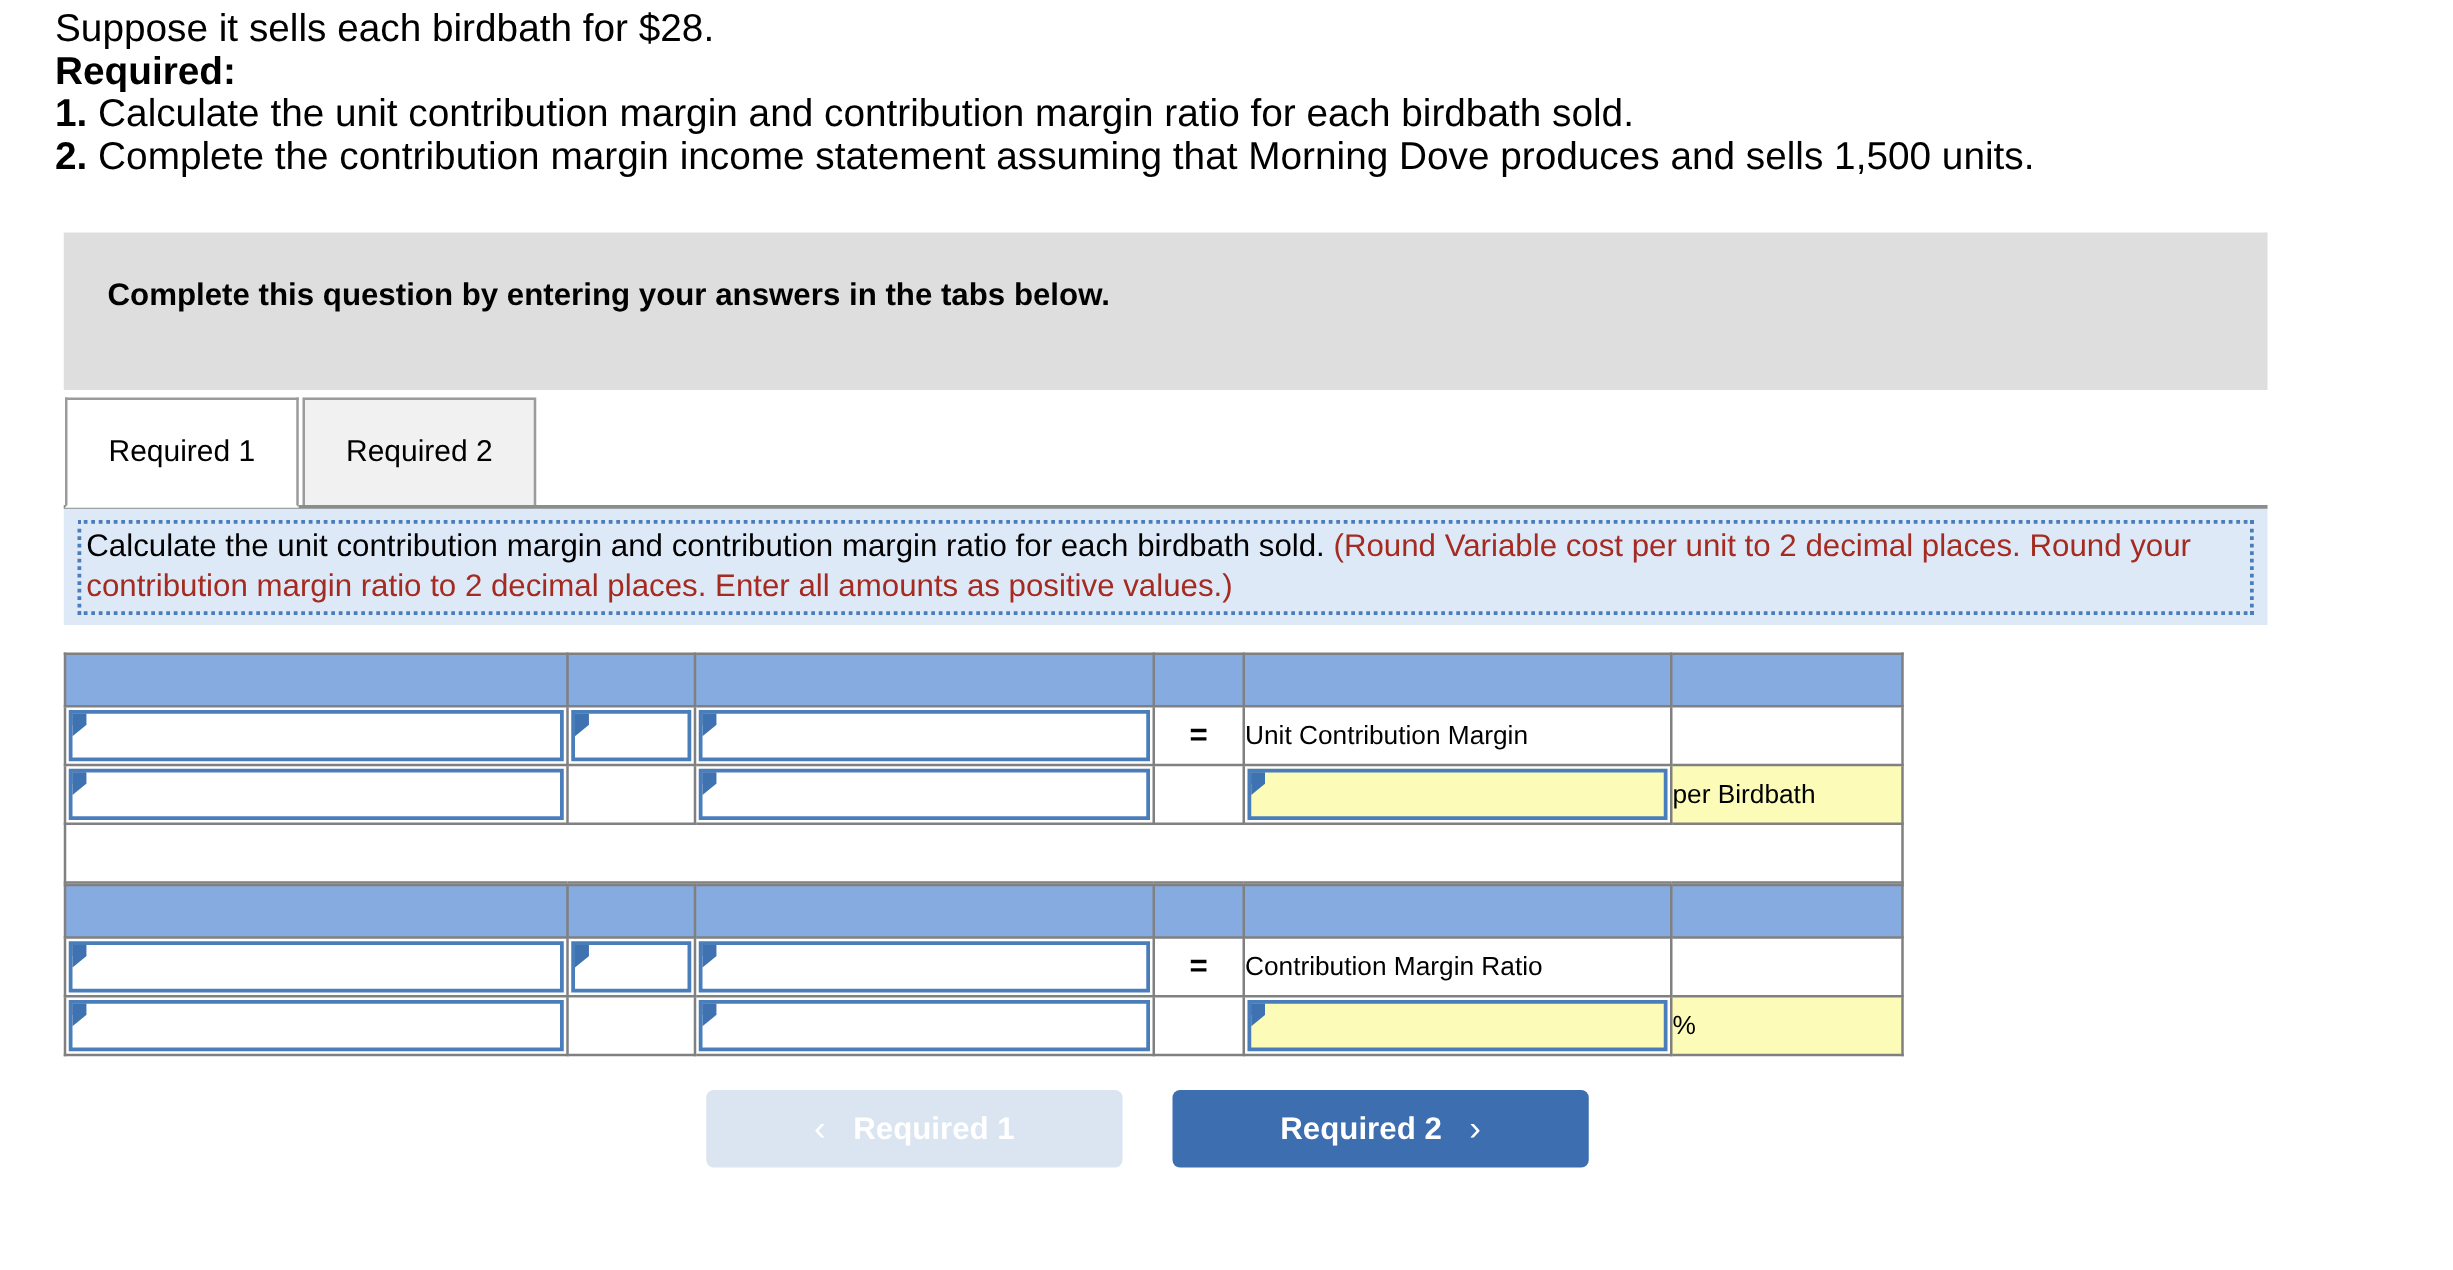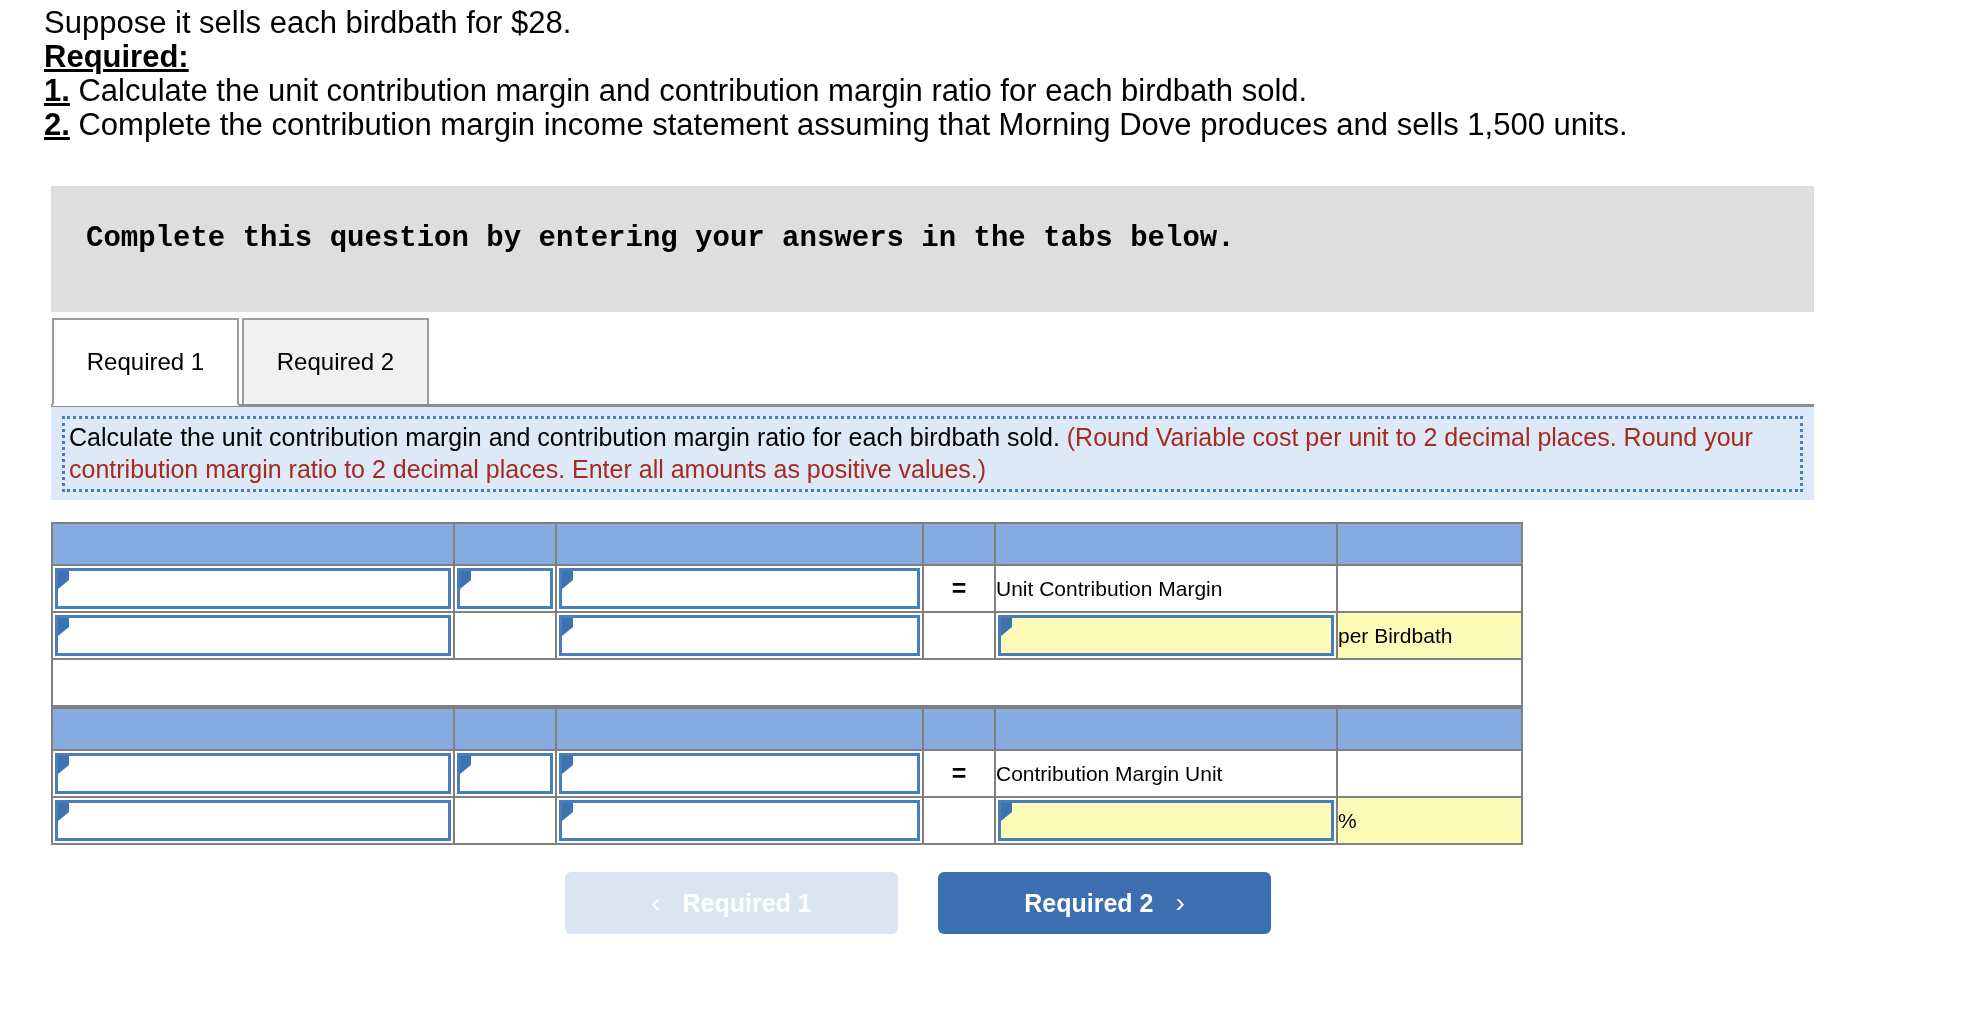--- a/index.html
+++ b/index.html
@@ -19,40 +19,39 @@
   
   .problem {
     padding: 6px 0 0 44px;
     font-size: 31px;
     line-height: 1.07;
   }
   .problem p {
     margin: 0 0 1px 0;
     white-space: nowrap;
   }
-  .problem .bold { font-weight: bold; text-decoration: underline; }
+  .problem .bold { font-weight: bold; }
 
   
   .gray-banner {
     position: absolute;
     left: 51px;
     top: 186px;
     width: 1763px;
     height: 126px;
     background: #dedede;
     box-sizing: border-box;
   }
   .gray-banner .banner-text {
     position: absolute;
     left: 35px;
     top: 36px;
-    font-size: 29px;
+    font-size: 25px;
     font-weight: bold;
     white-space: nowrap;
-    font-family: Liberation Mono, monospace;
   }
 
   
   .tabs {
     position: absolute;
     left: 52px;
     top: 318px;
     height: 88px;
     display: flex;
     align-items: stretch;
@@ -310,21 +309,21 @@
           <div class="inp">
               <span class="caret"></span>
             </div>
         </td>
         <td class="c3">
           <div class="inp">
               <span class="caret"></span>
             </div>
         </td>
         <td class="c4">=</td>
-        <td class="c5 label-cell">Contribution Margin Unit</td>
+        <td class="c5 label-cell">Contribution Margin Ratio</td>
         <td class="c6"></td>
       </tr>
       <tr>
         <td class="c1">
           <div class="inp">
               <span class="caret"></span>
             </div>
         </td>
         <td class="c2"></td>
         <td class="c3">

